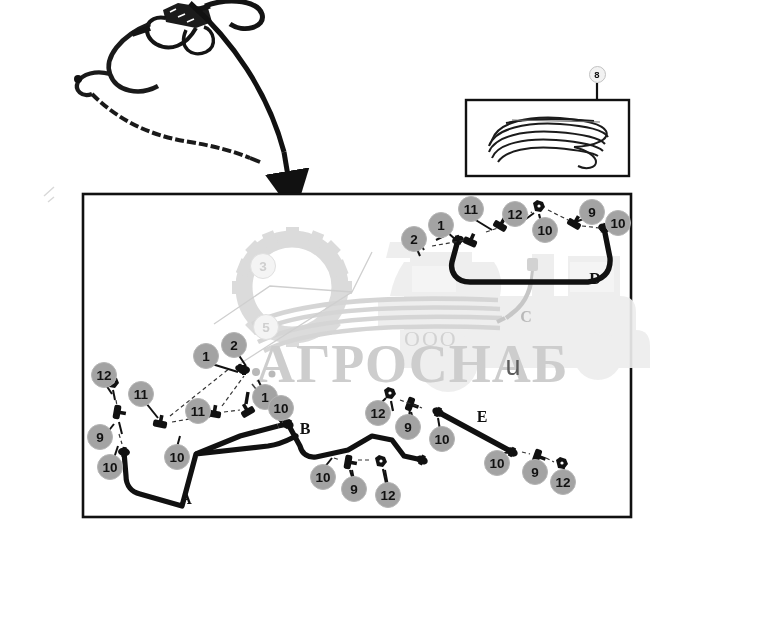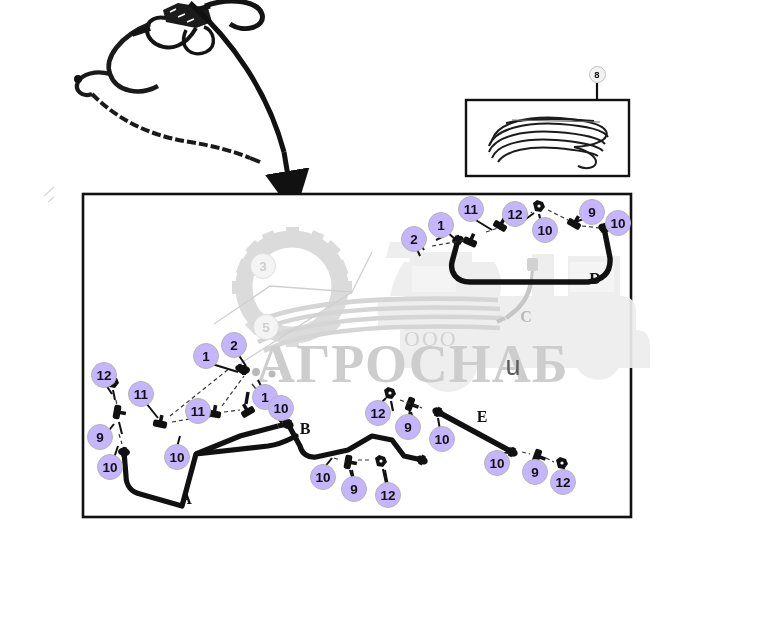--- a/index.html
+++ b/index.html
@@ -3,21 +3,21 @@
 <meta charset="utf-8">
 <style>
   html,body{margin:0;padding:0;background:#fff;}
   body{width:781px;height:641px;position:relative;overflow:hidden;
        font-family:"Liberation Serif",serif;}
   .stage{position:absolute;left:0;top:0;width:781px;height:641px;}
   svg{position:absolute;left:0;top:0;}
   .layer{position:absolute;left:0;top:0;width:781px;height:641px;}
 
   
-  .callout{position:absolute;border-radius:50%;background:#c4b5fd;
+  .callout{position:absolute;border-radius:50%;background:#a3a3a3;
            border:1.4px solid #b4b4b4;color:#111;
            font-family:"Liberation Sans",sans-serif;font-weight:bold;
            display:flex;align-items:center;justify-content:center;
            box-sizing:border-box;}
   .c-lg{width:26px;height:26px;font-size:13.5px;margin-left:-13px;margin-top:-13px;}
   .c-sm{width:17px;height:17px;font-size:9.5px;margin-left:-8.5px;margin-top:-8.5px;
         background:#f2f2f2;border-color:#c2c2c2;}
   .faint{background:#f4f4f4;border-color:#e0e0e0;color:#cfcfcf;}
 
   

